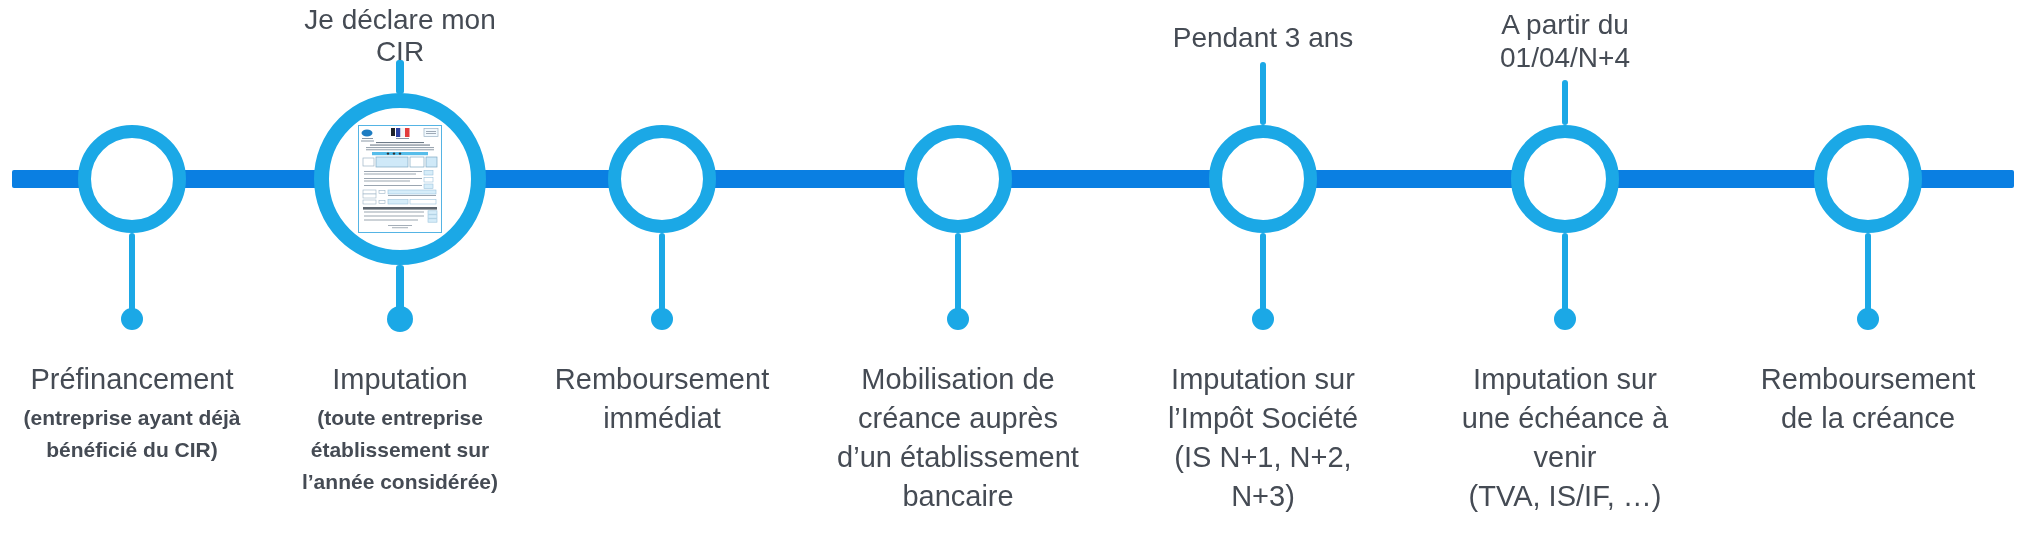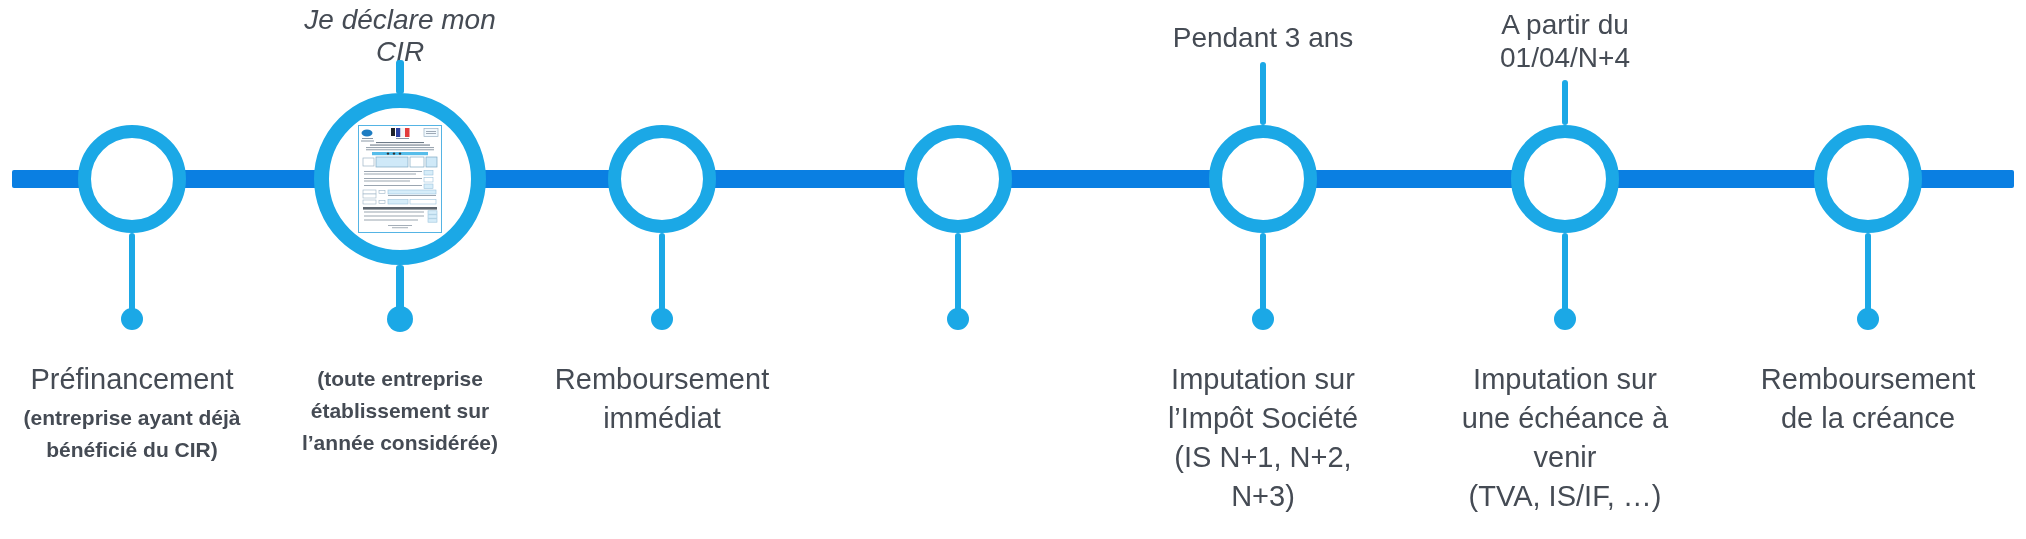--- a/index.html
+++ b/index.html
@@ -54,21 +54,21 @@
 
   <div class="circle" style="left:78px;"></div>
   <div class="stem" style="left:129px;top:233px;height:80px;"></div>
   <div class="dot" style="left:121px;"></div>
   <div class="label" style="left:-23px;">
     <div class="title">Préfinancement</div>
     <div class="subtitle">(entreprise ayant déjà
 bénéficié du CIR)</div>
   </div>
 
-  <div class="top-label" style="left:250px;top:4px;font-style:italic;">Je déclare mon
+  <div class="top-label" style="left:250px;top:4px;">Je déclare mon
 CIR</div>
   <div class="stem" style="left:396px;top:60px;height:34px;width:8px;"></div>
   <div class="circle big">
     <svg class="doc" width="84" height="108" viewBox="0 0 84 108">
       <rect x="0.5" y="0.5" width="83" height="107" fill="#ffffff" stroke="#55b4e4" stroke-width="1"></rect>
 
       <ellipse cx="9" cy="8" rx="5.5" ry="3.5" fill="#1d7cc2"></ellipse>
       <rect x="4" y="13" width="11" height="1" fill="#8a97a5"></rect>
       <rect x="3" y="15.5" width="13" height="1" fill="#8a97a5"></rect>
 
@@ -125,36 +125,43 @@
       <rect x="6" y="94.5" width="54" height="1" fill="#9aa5b0"></rect>
       <rect x="70" y="93.8" width="9" height="3.4" fill="#d6edf9" stroke="#9cc3dc" stroke-width="0.6"></rect>
 
       <rect x="30" y="100" width="24" height="0.9" fill="#9aa5b0"></rect>
       <rect x="34" y="102.3" width="16" height="0.9" fill="#9aa5b0"></rect>
     </svg>
   </div>
   <div class="stem" style="left:396px;top:265px;height:46px;width:8px;"></div>
   <div class="dot" style="left:387px;top:306px;width:26px;height:26px;"></div>
   <div class="label" style="left:245px;">
+    <div class="title">Imputation</div>
     <div class="subtitle">(toute entreprise
 établissement sur
 l’année considérée)</div>
   </div>
 
   <div class="circle" style="left:608px;"></div>
   <div class="stem" style="left:659px;top:233px;height:80px;"></div>
   <div class="dot" style="left:651px;"></div>
   <div class="label" style="left:507px;">
     <div class="title">Remboursement
 immédiat</div>
   </div>
 
   <div class="circle" style="left:904px;"></div>
   <div class="stem" style="left:955px;top:233px;height:80px;"></div>
   <div class="dot" style="left:947px;"></div>
+  <div class="label" style="left:803px;">
+    <div class="title">Mobilisation de
+créance auprès
+d’un établissement
+bancaire</div>
+  </div>
 
   <div class="top-label" style="left:1113px;top:22px;">Pendant 3 ans</div>
   <div class="stem" style="left:1260px;top:62px;height:63px;"></div>
   <div class="circle" style="left:1209px;"></div>
   <div class="stem" style="left:1260px;top:233px;height:80px;"></div>
   <div class="dot" style="left:1252px;"></div>
   <div class="label" style="left:1108px;">
     <div class="title">Imputation sur
 l’Impôt Société
 (IS N+1, N+2,

